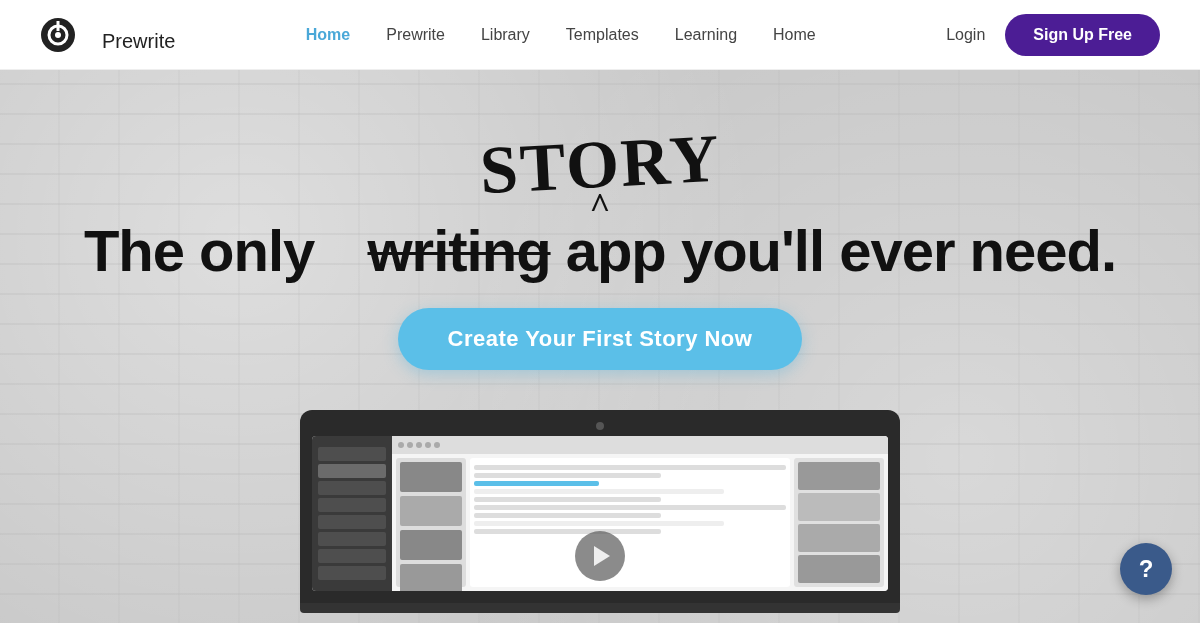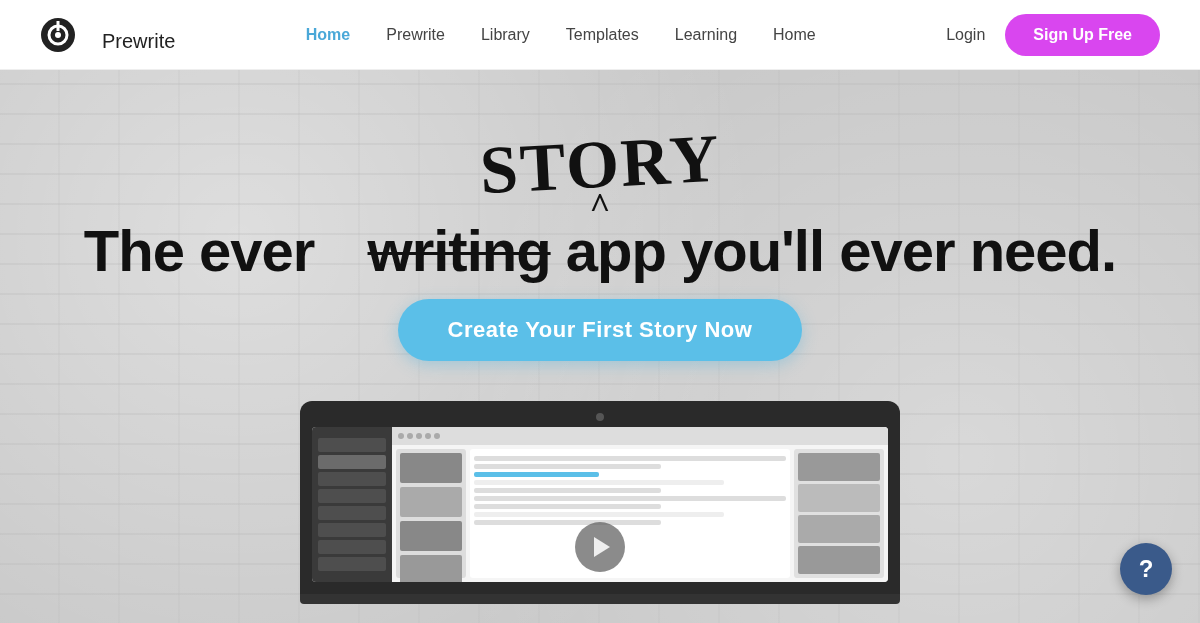--- a/index.html
+++ b/index.html
@@ -53,21 +53,21 @@
       align-items: center;
       gap: 20px;
       justify-content: flex-end;
     }
     .login-link {
       text-decoration: none;
       font-size: 16px;
       color: #444;
     }
     .signup-btn {
-      background: #d946ef;
+      background: #4c1d95;
       color: #fff;
       border: none;
       border-radius: 30px;
       padding: 12px 28px;
       font-size: 16px;
       font-weight: 600;
       cursor: pointer;
     }
 
     
@@ -149,21 +149,21 @@
       white-space: nowrap;
     }
 
     .strikethrough {
       text-decoration: line-through;
       text-decoration-thickness: 3px;
       margin-left: 38px;
     }
 
     .cta-btn {
-      margin-top: 16px;
+      margin-top: 25px;
       background: #5bbfe8;
       color: #fff;
       border: none;
       border-radius: 50px;
       padding: 18px 50px;
       font-size: 22px;
       font-weight: 600;
       cursor: pointer;
       letter-spacing: 0.5px;
       box-shadow: 0 4px 15px rgba(90,180,220,0.4);
@@ -339,21 +339,21 @@
     <a href="#" class="login-link">Login</a>
     <button class="signup-btn">Sign Up Free</button>
   </div>
 </nav>
 
 <section class="hero">
   <div class="hero-content">
     <span class="story-handwritten">STORY</span>
     <span class="caret-line">^</span>
     <h1 class="headline">
-      <span>The ever </span><span class="strikethrough">writing</span><span> app you'll ever need.</span>
+      <span>The only </span><span class="strikethrough">writing</span><span> app you'll ever need.</span>
     </h1>
     <button class="cta-btn">Create Your First Story Now</button>
   </div>
 
   <div class="laptop-container">
     <div class="laptop-frame">
       <div class="laptop-camera"></div>
       <div class="laptop-screen">
 
         <div class="screen-sidebar">

